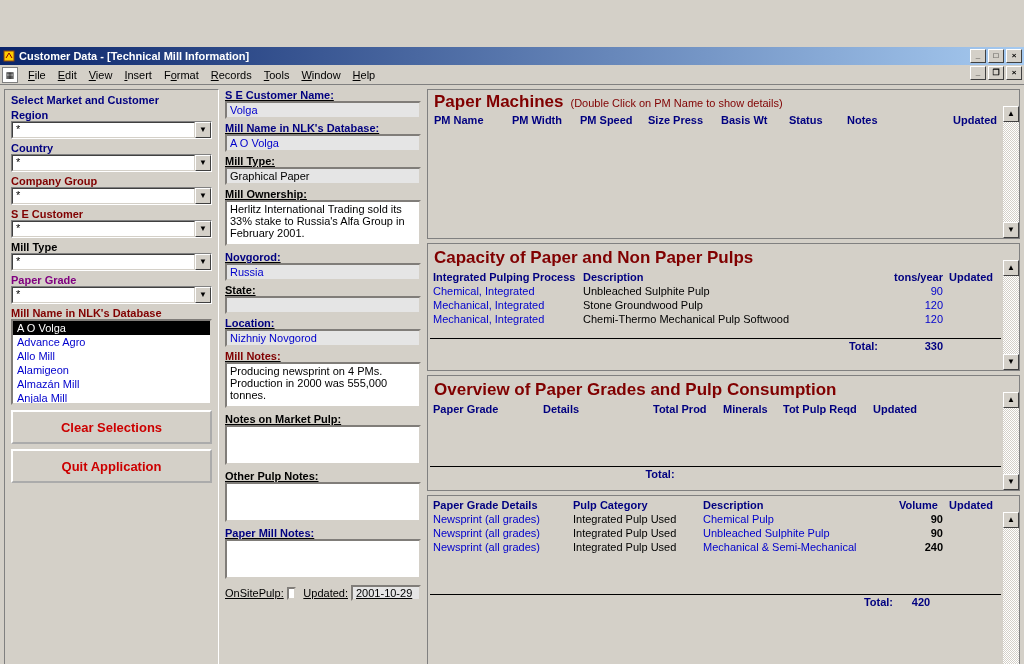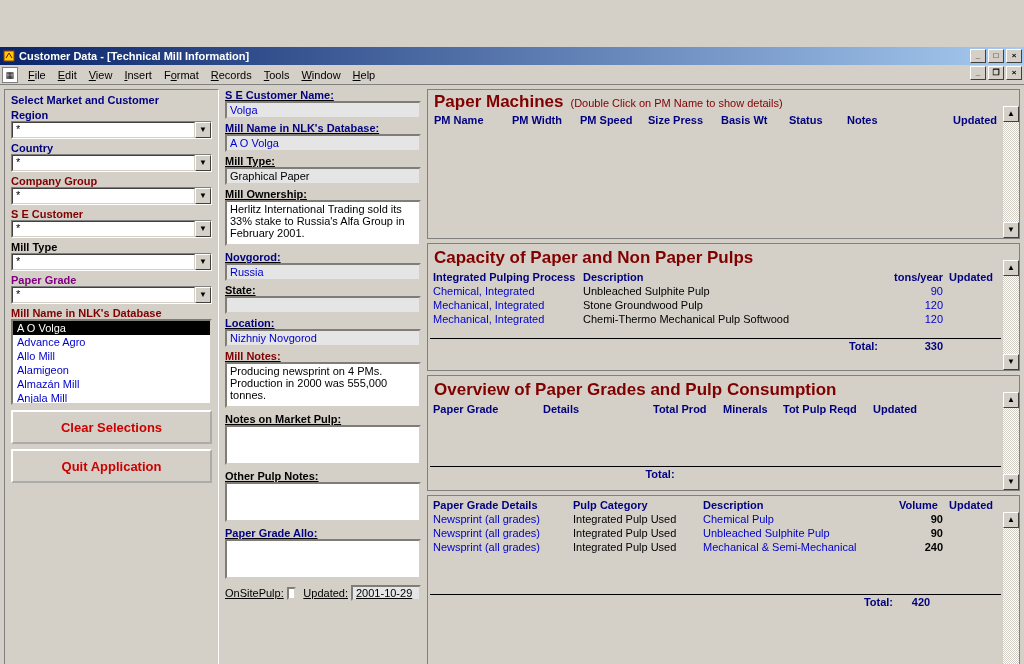--- a/index.html
+++ b/index.html
@@ -263,21 +263,21 @@
 
     <div class="field-label label-maroon">Mill Notes:</div>
     <textarea class="textarea" style="height: 46px;">Producing newsprint on 4 PMs.  Production in 2000 was 555,000 tonnes.</textarea>
 
     <div class="field-label label-black">Notes on Market Pulp:</div>
     <textarea class="textarea" style="height: 40px;"></textarea>
 
     <div class="field-label label-black">Other Pulp Notes:</div>
     <textarea class="textarea" style="height: 40px;"></textarea>
 
-    <div class="field-label">Paper Grade  Allo:</div>
+    <div class="field-label">Paper Mill  Notes:</div>
     <textarea class="textarea" style="height: 40px;"></textarea>
 
     <div style="display:flex;align-items:center;gap:3px;margin-top:4px">
       <span style="font-size:11px">OnSitePulp:</span>
       <span class="checkbox"></span>
       <span style="font-size:11px;margin-left:4px">Updated:</span>
       <input class="textfield" style="width: 70px; height: 16px;" value="2001-10-29">
     </div>
   </div>
 

